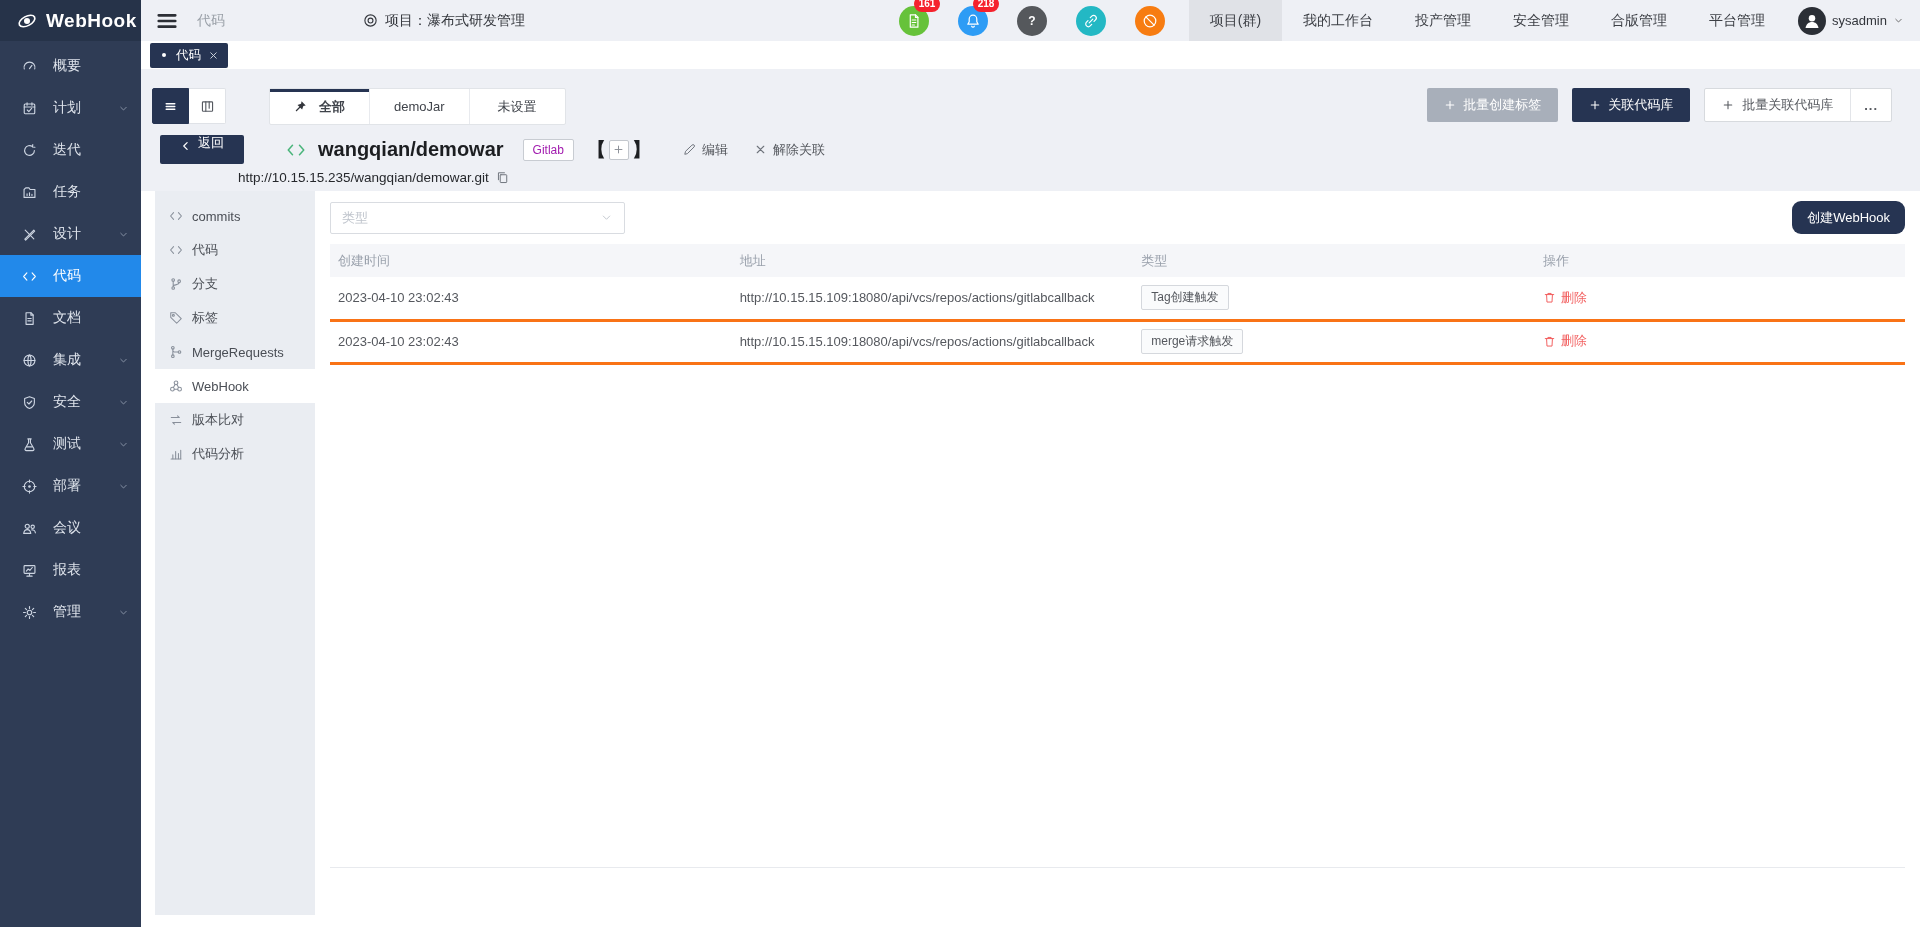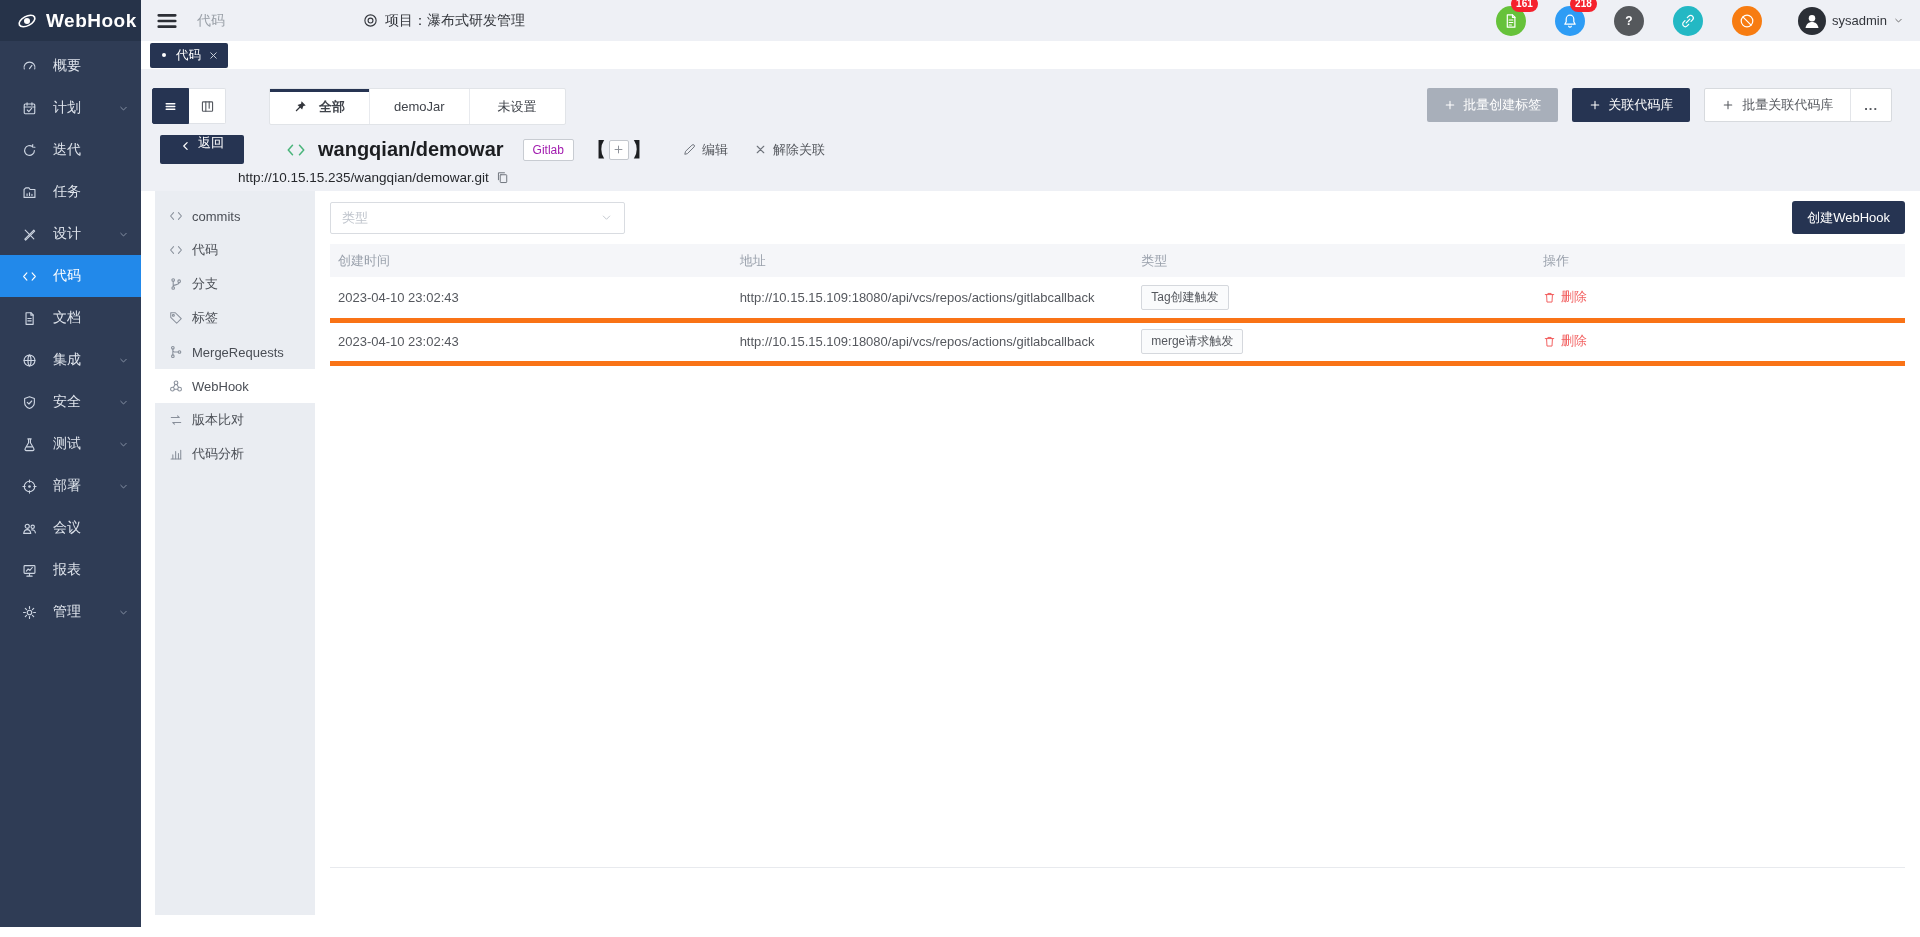--- a/index.html
+++ b/index.html
@@ -120,27 +120,27 @@
   .sm-item.active { background:#fff; }
   .sm-ico { width:14px; height:14px; color:#888f9a; flex:0 0 14px; }
 
   .panel { flex:1; padding:10px 15px 0 15px; position:relative; }
   .panel-top { display:flex; justify-content:space-between; align-items:center; }
   .select { width:295px; height:32px; border:1px solid #d9dce1; border-radius:2px; background:#fff;
     display:flex; align-items:center; justify-content:space-between; padding:0 11px;
     cursor:pointer; }
   .select-ph { font-size:13px; color:#bfc4cc; }
   .select-caret { width:13px; height:13px; color:#c2c7cf; }
-  .btn-create { height:33px; background:#263452; color:#fff; font-size:13px; border-radius:3px;
+  .btn-create { height:33px; background:#263452; color:#fff; font-size:13px; border-radius:9px;
     padding:10px 15px; display:inline-flex; align-items:center; cursor:pointer; }
 
   table.wh { width:100%; border-collapse:collapse; table-layout:fixed; margin-top:10px; }
   table.wh th { background:#f5f6f9; height:33px; text-align:left; padding-left:8px;
     font-size:13px; font-weight:normal; color:#9aa1ac; }
-  table.wh td { height:43px; border-bottom:5px solid #f97316; font-size:13px; color:#55585e;
+  table.wh td { height:43px; border-bottom:3px solid #f97316; font-size:13px; color:#55585e;
     padding-left:8px; }
   tr.shaded td { background:#f7f8fa; }
   .tag-chip { display:inline-block; border:1px solid #d5d8dd; background:#fafbfc; border-radius:2px;
     padding:3px 9px; font-size:12px; color:#55585e; }
   .del { color:#f25f5f; display:inline-flex; align-items:center; gap:5px; cursor:pointer;
     font-size:13px; }
   .del .ic { width:13px; height:13px; }
   .bottom-line { position:absolute; left:15px; right:15px; bottom:69px;
     border-top:1px solid #e8eaee; }
 </style>
@@ -213,20 +213,28 @@
       <div class="hicon orange">
         <span class="ic">
             <svg viewBox="0 0 16 16" fill="none" stroke="currentColor" stroke-width="1.2" stroke-linecap="round" stroke-linejoin="round">
               <circle cx="8" cy="8" r="5.8"></circle>
               <path d="M3.9 3.9l8.2 8.2"></path>
             </svg>
           </span>
       </div>
     </div>
 
+    <nav class="topnav">
+      <div class="nav-item active">项目(群)</div>
+      <div class="nav-item">我的工作台</div>
+      <div class="nav-item">投产管理</div>
+      <div class="nav-item">安全管理</div>
+      <div class="nav-item">合版管理</div>
+      <div class="nav-item">平台管理</div>
+    </nav>
 
     <div class="user">
       <span class="avatar">
         <span class="ic">
             <svg viewBox="0 0 16 16" fill="none" stroke="currentColor" stroke-width="1.2" stroke-linecap="round" stroke-linejoin="round">
               <circle cx="8" cy="5.8" r="2.6" fill="currentColor" stroke="none"></circle>
               <path d="M2.8 13.6c.6-3.2 2.6-4.8 5.2-4.8s4.6 1.6 5.2 4.8z" fill="currentColor" stroke="none"></path>
             </svg>
           </span>
       </span>

